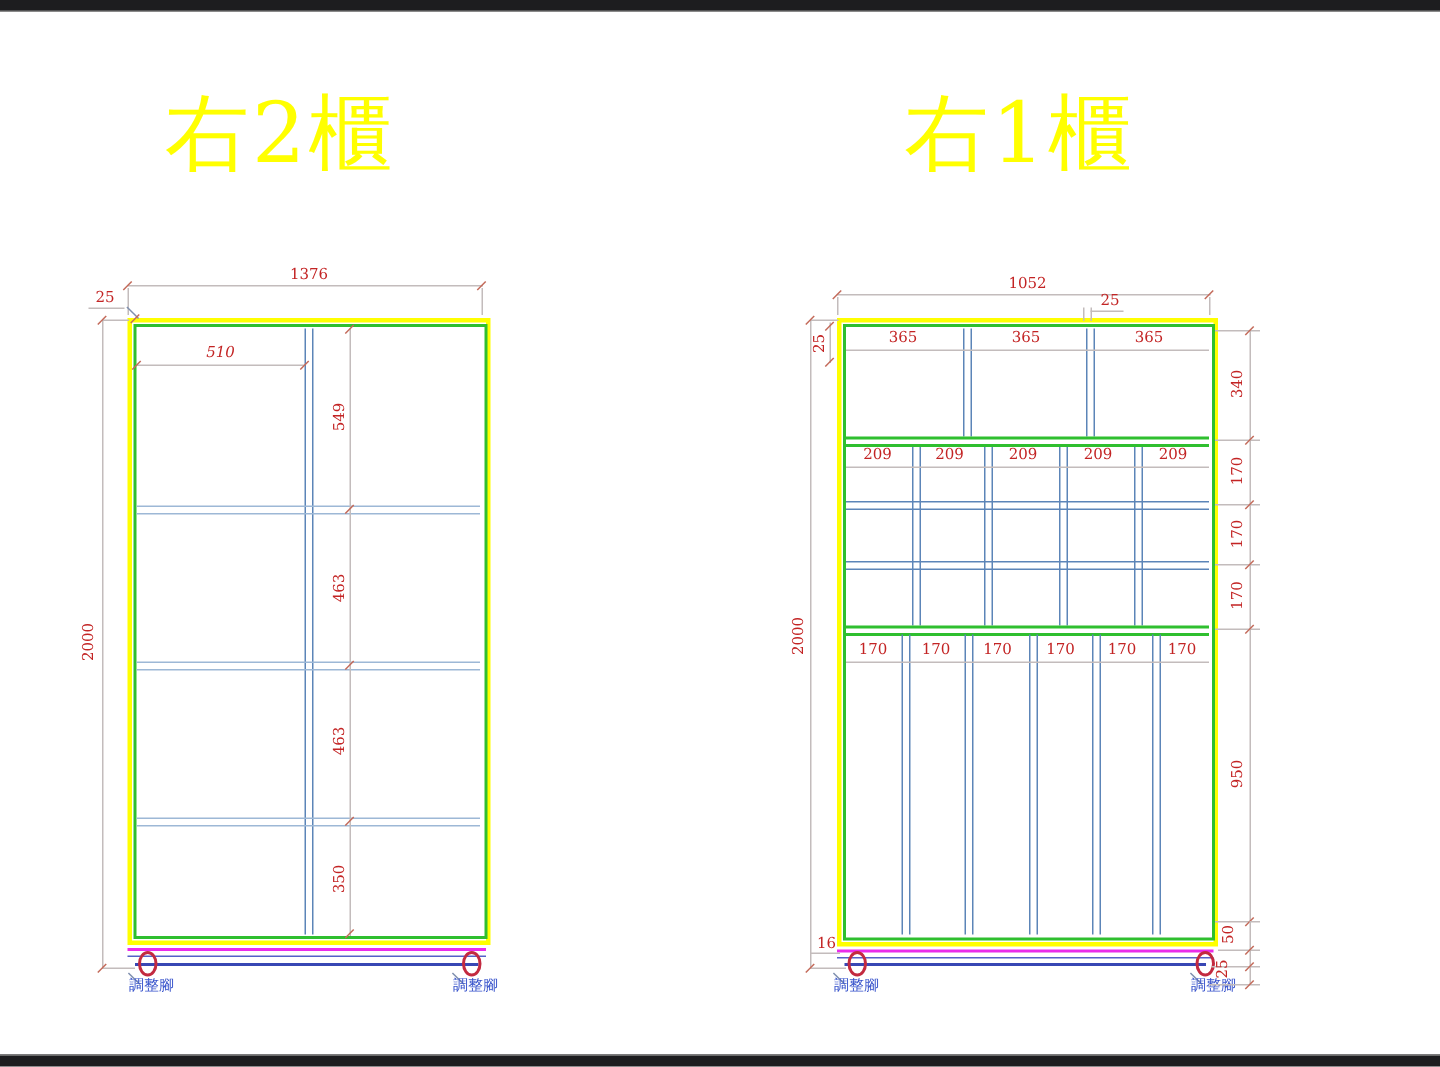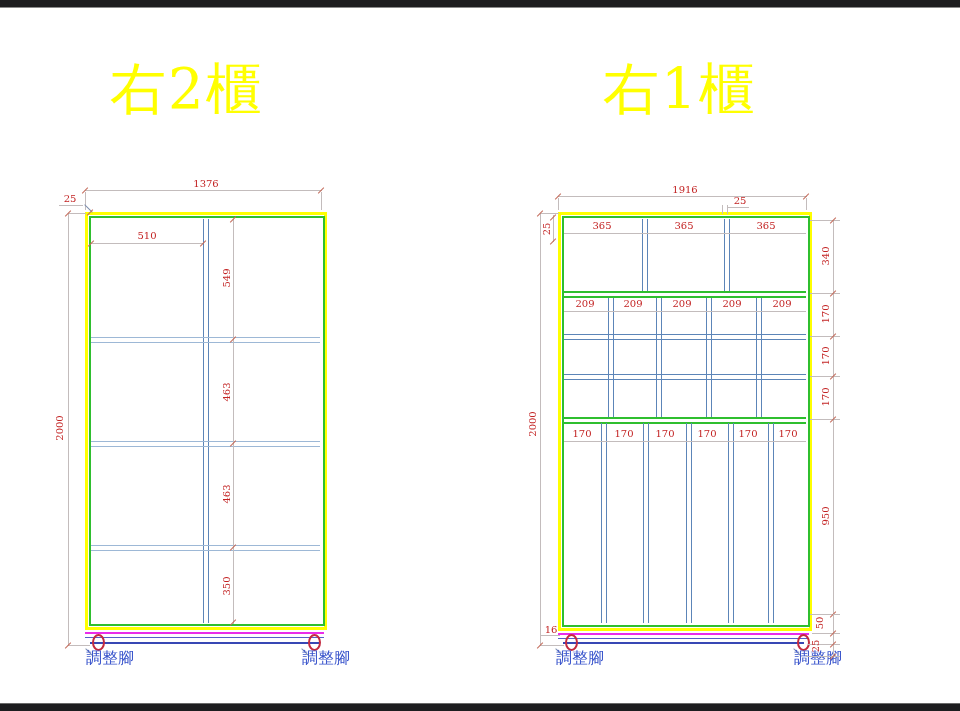--- a/index.html
+++ b/index.html
@@ -22,21 +22,21 @@
   .tick{position:absolute;width:8px;height:1px;background:#c46a5a;transform:rotate(-45deg);}
   .dt{position:absolute;color:#c32424;font-size:10px;line-height:10px;white-space:nowrap;
       transform:translate(-50%,-50%);}
   .dt.rot{transform:translate(-50%,-50%) rotate(-90deg);}
   
   .mag{position:absolute;height:2px;background:#ea2cea;}
   .bblue1{position:absolute;height:1px;background:#5560c8;}
   .bblue2{position:absolute;height:2px;background:#3847b4;}
   .foot{position:absolute;width:9px;height:13px;border:2px solid #c32a40;border-radius:50%;background:transparent;}
   .lead{position:absolute;width:11px;height:1px;background:#7f8fae;transform:rotate(45deg);}
-  .bl{position:absolute;color:#3a55cc;font-size:16px;line-height:10px;white-space:nowrap;}
+  .bl{position:absolute;color:#3a55cc;font-size:10px;line-height:10px;white-space:nowrap;}
 </style>
 </head>
 <body>
 
 <div class="bar" style="top:0;height:7px;border-bottom:1px solid #8a8a8a;"></div>
 <div class="bar" style="top:703px;height:8px;border-top:1px solid #6a6a6a;"></div>
 
 <div class="title" style="left:110px;top:52px;">右2櫃</div>
 <div class="title" style="left:603px;top:52px;">右1櫃</div>
 
@@ -69,21 +69,21 @@
   <div class="dt" style="left:206px;top:184px;">1376</div>
 
   <div class="dt" style="left:70px;top:199px;">25</div>
   <div class="h" style="left:59px;top:205px;width:24px;"></div>
   <div class="lead" style="left:83px;top:208px;"></div>
   <div class="tick" style="left:86px;top:212px;"></div>
 
   <div class="h" style="left:91px;top:243px;width:112px;"></div>
   <div class="tick" style="left:87px;top:243px;"></div>
   <div class="tick" style="left:199px;top:243px;"></div>
-  <div class="dt" style="left:147px;top:236px;">510</div>
+  <div class="dt" style="left:147px;top:236px;font-style:italic;">510</div>
 
   <div class="v" style="left:233px;top:219px;height:405px;"></div>
   <div class="tick" style="left:229px;top:219px;"></div>
   <div class="tick" style="left:229px;top:339px;"></div>
   <div class="tick" style="left:229px;top:443px;"></div>
   <div class="tick" style="left:229px;top:547px;"></div>
   <div class="tick" style="left:229px;top:622px;"></div>
   <div class="dt rot" style="left:227px;top:278px;">549</div>
   <div class="dt rot" style="left:227px;top:392px;">463</div>
   <div class="dt rot" style="left:227px;top:494px;">463</div>
@@ -128,21 +128,21 @@
   <div class="lead" style="left:554px;top:652px;"></div>
   <div class="bl" style="left:556px;top:653px;">調整腳</div>
   <div class="lead" style="left:792px;top:652px;"></div>
   <div class="bl" style="left:794px;top:653px;">調整腳</div>
 
   <div class="h" style="left:558px;top:196px;width:249px;"></div>
   <div class="v" style="left:558px;top:198px;height:12px;"></div>
   <div class="v" style="left:806px;top:198px;height:12px;"></div>
   <div class="tick" style="left:554px;top:196px;"></div>
   <div class="tick" style="left:802px;top:196px;"></div>
-  <div class="dt" style="left:685px;top:190px;">1916</div>
+  <div class="dt" style="left:685px;top:190px;">1052</div>
 
   <div class="dt" style="left:740px;top:201px;">25</div>
   <div class="h" style="left:727px;top:207px;width:22px;"></div>
   <div class="v" style="left:722px;top:205px;height:9px;"></div>
   <div class="v" style="left:727px;top:205px;height:9px;"></div>
 
   <div class="dt rot" style="left:547px;top:229px;">25</div>
   <div class="v" style="left:553px;top:215px;height:27px;"></div>
   <div class="tick" style="left:549px;top:217px;"></div>
   <div class="tick" style="left:549px;top:241px;"></div>

